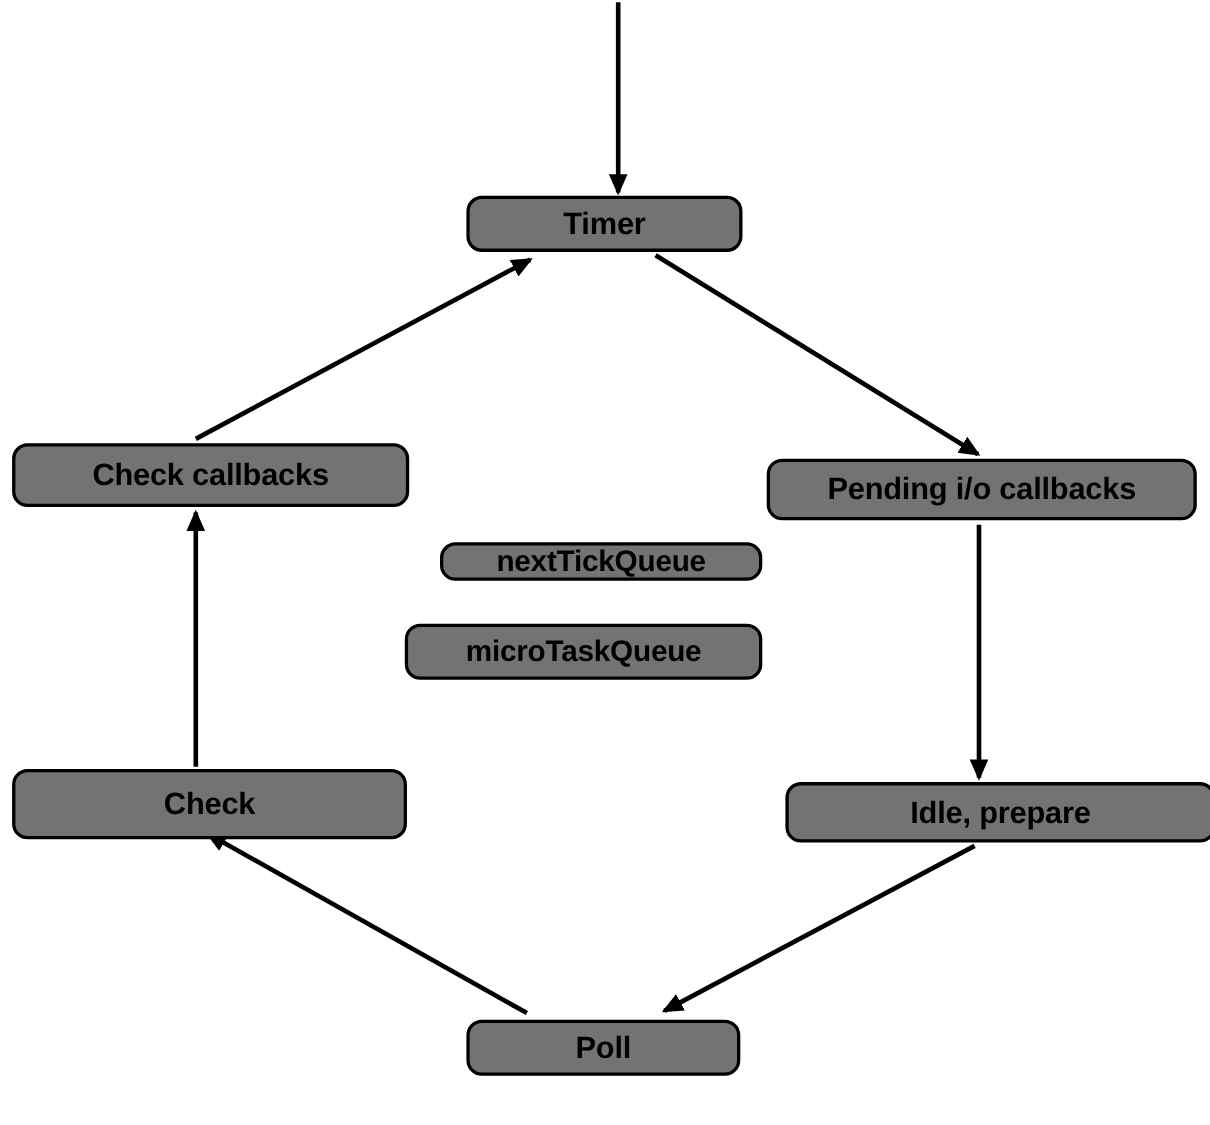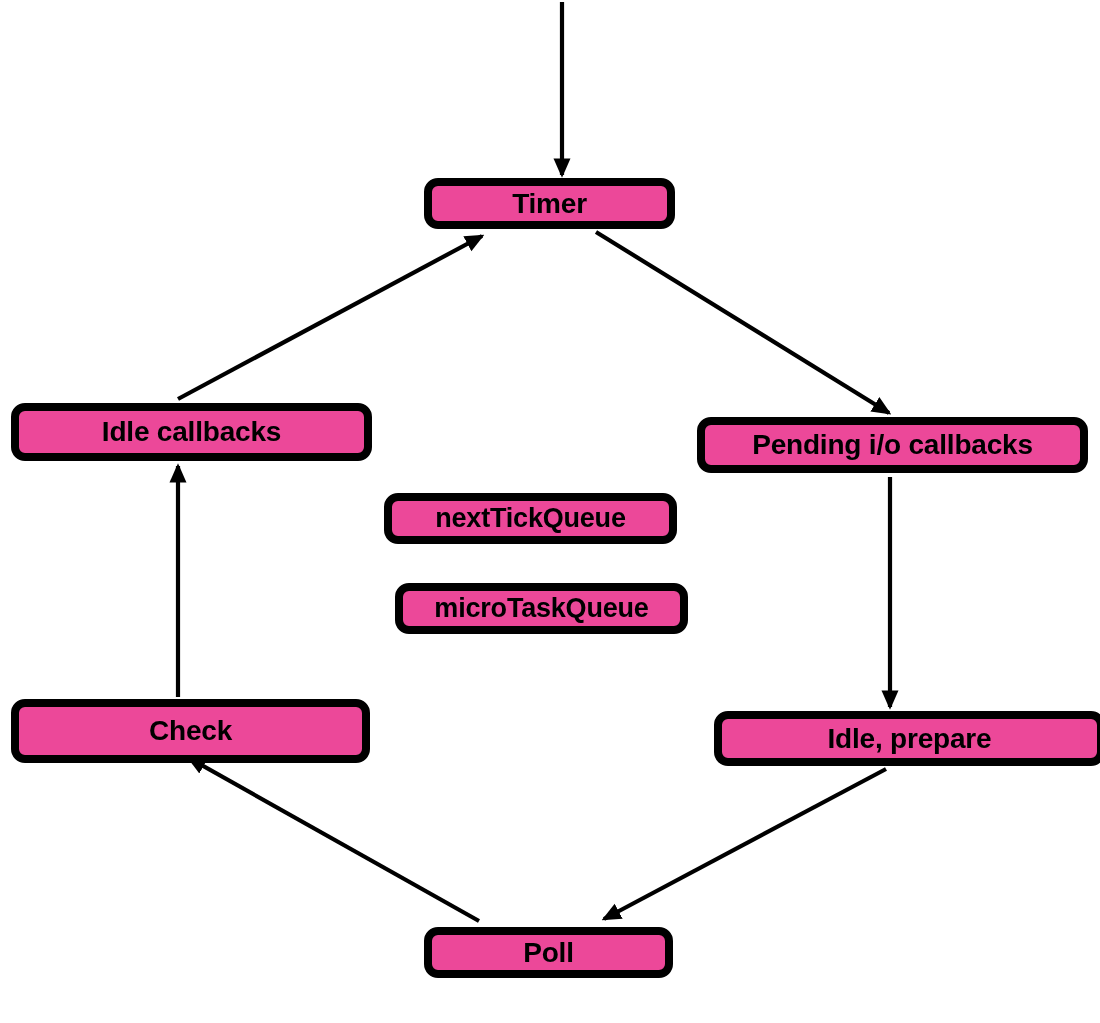--- a/index.html
+++ b/index.html
@@ -22,22 +22,22 @@
     position: absolute;
     left: 0;
     top: 0;
     width: 1100px;
     height: 1023px;
     pointer-events: none;
   }
   .node-box {
     position: absolute;
     box-sizing: border-box;
-    background: #ec4899;
-    border: 8px solid #f97316;
+    background: #737373;
+    border: 3px solid #f97316;
     border-radius: 14px;
     display: flex;
     align-items: center;
     justify-content: center;
     z-index: 2;
   }
   .node-label {
     font-family: "Liberation Sans", sans-serif;
     font-weight: bold;
     font-size: 28px;
@@ -82,23 +82,23 @@
       <div class="node-box node-phase" style="left: 714px; top: 711px; width: 391px; height: 55px; border-color: rgb(0, 0, 0);">
         <span class="node-label" style="color: rgb(0, 0, 0);">Idle, prepare</span>
       </div>
       <div class="node-box node-phase" style="left: 424px; top: 927px; width: 249px; height: 51px; border-color: rgb(0, 0, 0);">
         <span class="node-label" style="color: rgb(0, 0, 0);">Poll</span>
       </div>
       <div class="node-box node-phase" style="left: 11px; top: 699px; width: 359px; height: 64px; border-color: rgb(0, 0, 0);">
         <span class="node-label" style="color: rgb(0, 0, 0);">Check</span>
       </div>
       <div class="node-box node-phase" style="left: 11px; top: 403px; width: 361px; height: 58px; border-color: rgb(0, 0, 0);">
-        <span class="node-label" style="color: rgb(0, 0, 0);">Idle callbacks</span>
+        <span class="node-label" style="color: rgb(0, 0, 0);">Check callbacks</span>
       </div>
-      <div class="node-box node-queue" style="left: 384px; top: 493px; width: 293px; height: 51px; border-color: rgb(0, 0, 0);">
+      <div class="node-box node-queue" style="left: 400px; top: 493px; width: 293px; height: 35px; border-color: rgb(0, 0, 0);">
         <span class="node-label" style="color: rgb(0, 0, 0);">nextTickQueue</span>
       </div>
-      <div class="node-box node-queue" style="left: 395px; top: 567px; width: 293px; height: 51px; border-color: rgb(0, 0, 0); margin-top: 16px;">
+      <div class="node-box node-queue" style="left: 368px; top: 567px; width: 325px; height: 51px; border-color: rgb(0, 0, 0);">
         <span class="node-label" style="color: rgb(0, 0, 0);">microTaskQueue</span>
       </div>
     </div>
 
 </div>
 
 </body></html>

